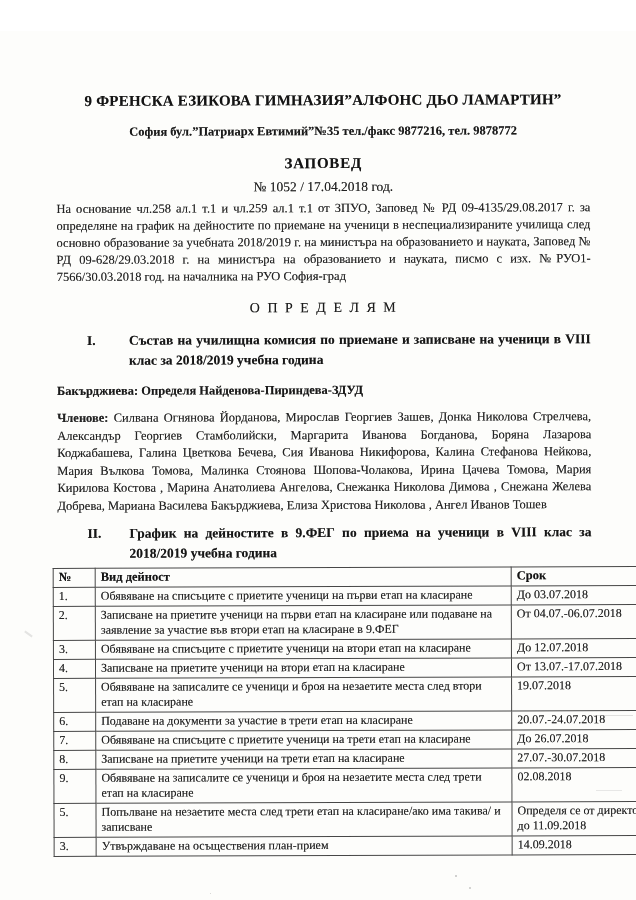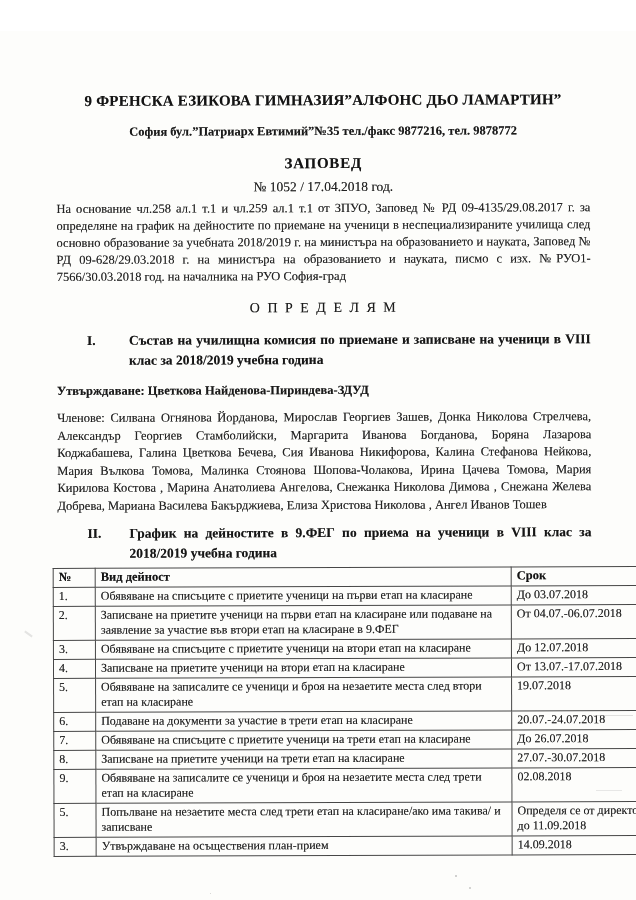--- a/index.html
+++ b/index.html
@@ -29,21 +29,21 @@
   .doc-number{font-size:13.5px;text-align:center;margin-top:7px;color:#222;}
   .preamble{
     font-size:12.5px;line-height:17px;text-align:justify;margin:5px 0 0 0;color:#242424;
   }
   .opredeliam{font-size:14px;text-align:center;margin-top:15px;letter-spacing:2px;color:#1c1c1c;}
   .section{display:flex;margin-top:14px;padding-left:30px;font-weight:bold;font-size:13.5px;line-height:20px;color:#161616;}
   .sec-num{flex:none;width:42px;}
   .sec-title{flex:1;text-align:justify;}
   .chair{font-size:12.5px;font-weight:bold;margin:13px 0 0 0;color:#1a1a1a;}
   .members{font-size:12.5px;line-height:17.5px;text-align:justify;margin:11px 0 0 0;color:#242424;}
-  .members .lbl{font-weight:normal;}
+  .members .lbl{font-weight:bold;}
   .sec2{margin-top:9px;}
   table.schedule{
     border-collapse:collapse;table-layout:fixed;
     width:571px;margin-top:4px;margin-left:-5px;
     font-size:12px;line-height:15px;color:#232323;
   }
   .schedule th,.schedule td{
     border:1px solid #474747;
     padding:1px 5px 2px 5px;
     vertical-align:top;text-align:left;
@@ -70,21 +70,21 @@
 
     <p class="preamble">На основание чл.258 ал.1 т.1 и чл.259 ал.1 т.1 от ЗПУО, Заповед № РД 09-4135/29.08.2017 г. за определяне на график на дейностите по приемане на ученици в неспециализираните училища след основно образование за учебната 2018/2019 г. на министъра на образованието и науката, Заповед № РД 09-628/29.03.2018 г. на министъра на образованието и науката, писмо с изх. №РУО1-7566/30.03.2018 год. на началника на РУО София-град</p>
 
     <div class="opredeliam">О П Р Е Д Е Л Я М</div>
 
     <div class="section">
       <div class="sec-num">I.</div>
       <div class="sec-title">Състав на училищна комисия по приемане и записване на ученици в VIII клас за 2018/2019 учебна година</div>
     </div>
 
-    <p class="chair"><span>Утвърждаване:</span> <span>Цветкова Найденова-Пириндева-ЗДУД</span></p>
+    <p class="chair"><span>Бакърджиева:</span> <span>Определя Найденова-Пириндева-ЗДУД</span></p>
 
     <p class="members"><span class="lbl">Членове:</span> <span>Силвана Огнянова Йорданова, Мирослав Георгиев Зашев, Донка Николова Стрелчева, Александър Георгиев Стамболийски, Маргарита Иванова Богданова, Боряна Лазарова Коджабашева, Галина Цветкова Бечева, Сия Иванова Никифорова, Калина Стефанова Нейкова, Мария Вълкова Томова, Малинка Стоянова Шопова-Чолакова, Ирина Цачева Томова, Мария Кирилова Костова , Марина Анатолиева Ангелова, Снежанка Николова Димова , Снежана Желева Добрева, Мариана Василева Бакърджиева, Елиза Христова Николова , Ангел Иванов Тошев</span></p>
 
     <div class="section sec2">
       <div class="sec-num">II.</div>
       <div class="sec-title">График на дейностите в 9.ФЕГ по приема на ученици в VIII клас за 2018/2019 учебна година</div>
     </div>
 
     <table class="schedule">
       <thead>

